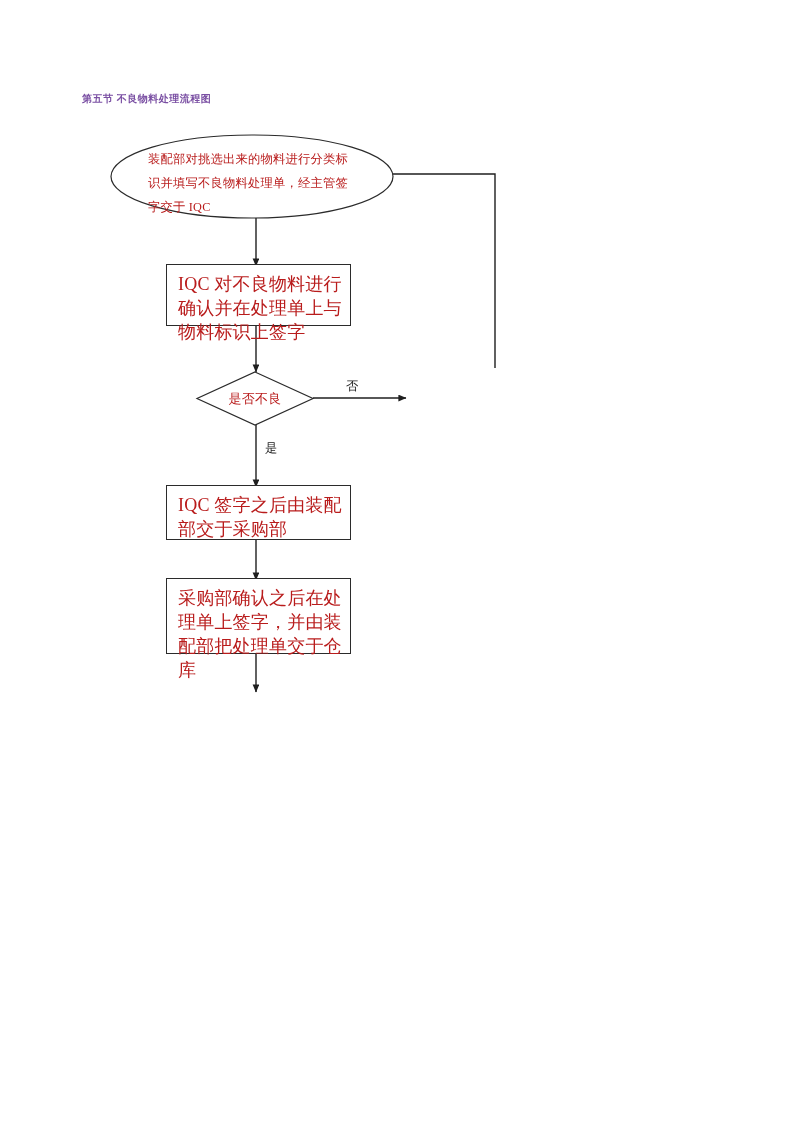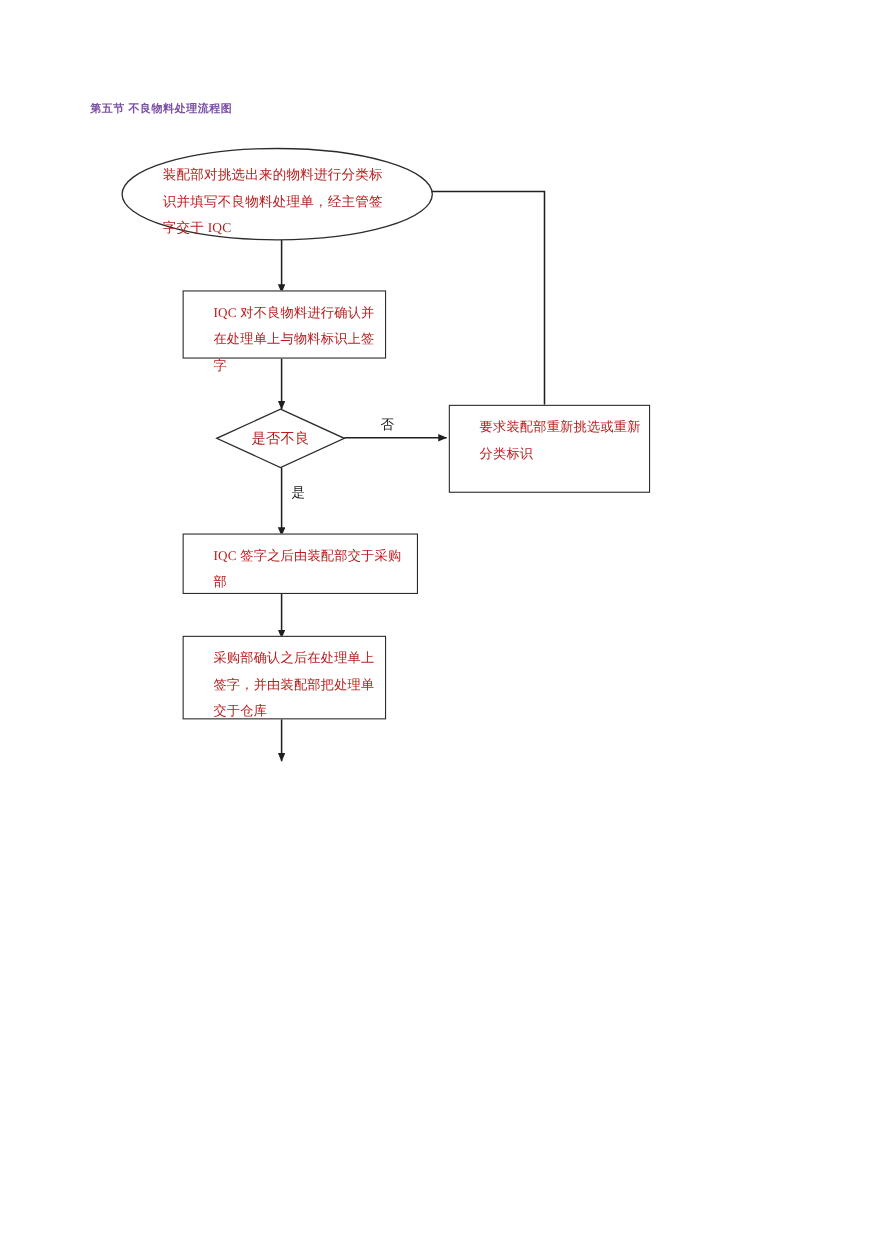--- a/index.html
+++ b/index.html
@@ -38,25 +38,24 @@
   }
   .rect {
     border: 1px solid #2b2b2b;
     background: #ffffff;
   }
   .rect .txt {
     position: absolute;
     left: 11px;
     right: 7px;
     top: 7px;
-    font-size: 12px;
+    font-size: 18px;
     line-height: 24px;
     text-align: left;
     letter-spacing: 0.2px;
-    margin-left: 16px;
   }
   .ellipse-wrap {
     position: absolute;
   }
   .ellipse-wrap svg {
     position: absolute;
     left: 0; top: 0;
     overflow: visible;
   }
   .ellipse-wrap .txt {
@@ -144,25 +143,22 @@
     <svg width="118" height="55" viewBox="0 0 118 55">
       <polygon points="59,1 117,27.5 59,54 1,27.5" fill="#ffffff" stroke="#2b2b2b" stroke-width="1.2"></polygon>
     </svg>
     <div class="txt">是否不良</div>
   </div>
 
   <div class="edge-label" style="left:346px; top:378px;">否</div>
 
   <div class="edge-label" style="left:265px; top:440px;">是</div>
 
-  <div class="node rect" style="left:408px; top:368px; width:183px; height:80px;">
-    <div class="txt">要求装配部重新挑选或重新分类标识</div>
-  </div>
 
-  <div class="node rect" style="left:166px; top:485px; width:214px; height:55px;padding-left:31px;">
+  <div class="node rect" style="left:166px; top:485px; width:185px; height:55px;padding-left:31px;">
     <div class="txt">IQC 签字之后由装配部交于采购部</div>
   </div>
 
   <div class="node rect" style="left:166px; top:578px; width:185px; height:76px;">
     <div class="txt">采购部确认之后在处理单上签字，并由装配部把处理单交于仓库</div>
   </div>
 
 
 </div>
 

